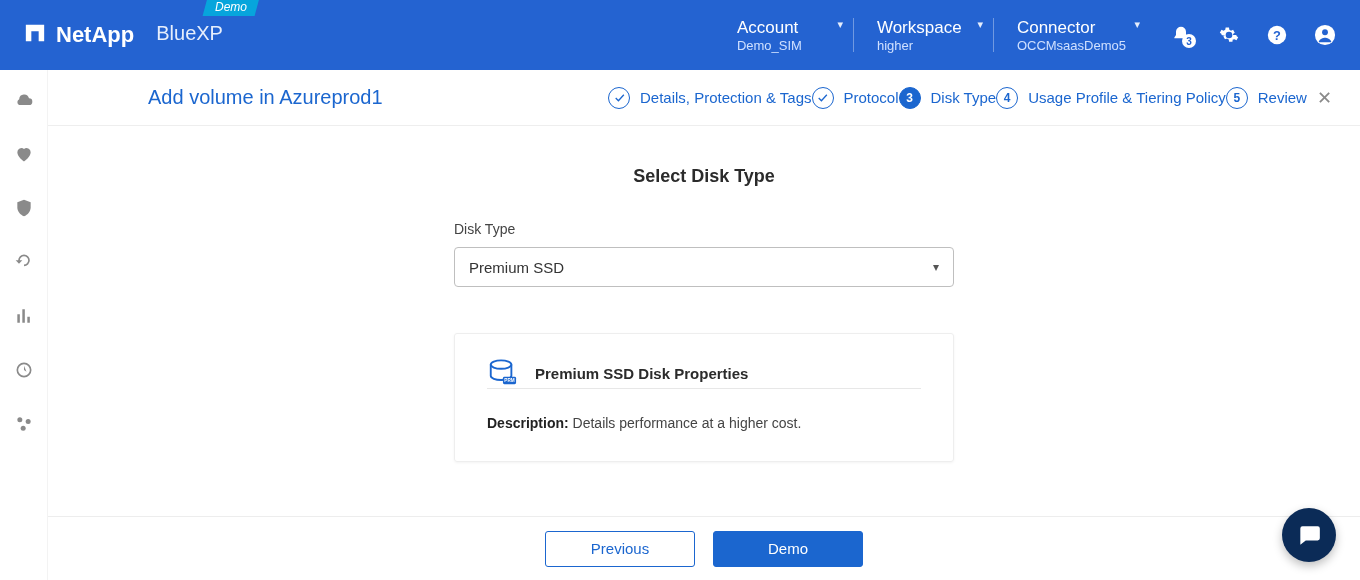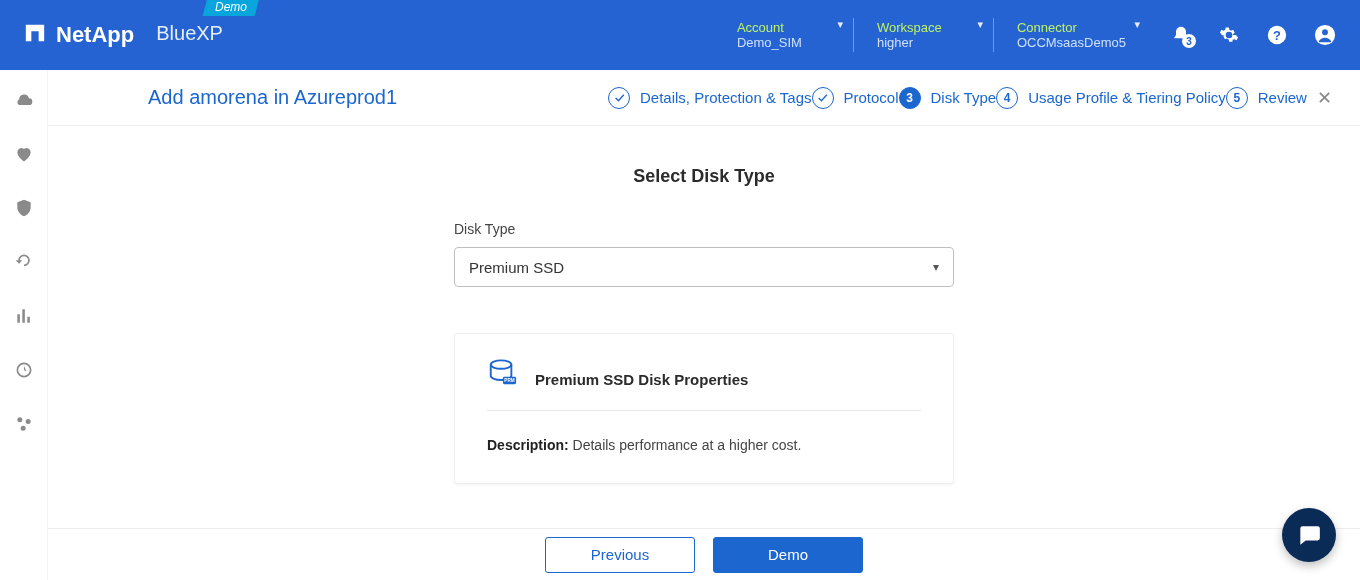--- a/index.html
+++ b/index.html
@@ -9,21 +9,21 @@
   .demo-tag{position:absolute;top:-2px;left:205px;background:#07a5dc;color:#fff;font-size:12px;padding:2px 10px;font-style:italic;transform:skewX(-15deg)}
   .demo-tag span{display:inline-block;transform:skewX(15deg)}
   .logo-block{display:flex;align-items:flex-start;font-weight:600}
   .logo-icon{width:22px;height:22px;margin-right:10px}
   .logo-text{font-size:22px;font-weight:700;margin-right:22px}
   .product{font-size:20px;font-weight:400;color:#e6eefc}
   .spacer{flex:1}
   .selectors{display:flex;align-items:stretch;height:100%}
   .sel{display:flex;flex-direction:column;justify-content:center;padding:0 24px;position:relative;min-width:140px}
   .sel+.sel::before{content:"";position:absolute;left:0;top:18px;bottom:18px;width:1px;background:rgba(255,255,255,0.35)}
-  .sel-label{font-size:13px;color:#bef264}
+  .sel-label{font-size:17px;color:#ffffff}
   .sel-value{font-size:13px;color:#cfe0ff}
   .sel-caret{position:absolute;right:10px;top:18px;font-size:11px;color:#e6eefc}
   .header-icons{display:flex;align-items:center;gap:26px;margin-left:20px}
   .hicon{width:22px;height:22px;display:flex;align-items:center;justify-content:center;color:#fff;cursor:pointer}
   .bell-badge{position:relative}
   .bell-badge .badge{position:absolute;right:-4px;bottom:-2px;background:#fff;color:#2463d1;border-radius:50%;width:14px;height:14px;font-size:10px;display:flex;align-items:center;justify-content:center;font-weight:600}
   
   .rail{position:absolute;top:70px;left:0;bottom:0;width:48px;background:#fff;border-right:1px solid #f3f3f3;display:flex;flex-direction:column;align-items:center;padding-top:20px;gap:34px}
   .rail-icon{width:20px;height:20px;color:#8a8a8a;cursor:pointer}
   
@@ -37,27 +37,27 @@
   .step .label{color:#1b66cf}
   .close-x{margin-left:10px;color:#8a8a8a;cursor:pointer;font-size:18px}
   
   .content{position:absolute;left:48px;right:0;top:126px;bottom:56px;overflow:auto;padding-top:40px;display:flex;flex-direction:column;align-items:center}
   .section-title{font-size:18px;font-weight:700;color:#2b2b2b;margin-bottom:34px}
   .form-block{width:500px}
   .field-label{font-size:14px;color:#444;margin-bottom:10px}
   .select{height:40px;border:1px solid #bfbfbf;border-radius:4px;display:flex;align-items:center;padding:0 14px;justify-content:space-between;color:#333;font-size:15px;cursor:pointer;background:#fff}
   .select .caret{font-size:12px;color:#555}
   .card{margin-top:46px;width:500px;border:1px solid #eee;border-radius:3px;padding:24px 32px 30px;box-shadow:0 1px 3px rgba(0,0,0,0.05)}
-  .card-head{display:flex;align-items:flex-end;gap:18px;padding-bottom:22px;border-bottom:1px solid #e7e7e7}
+  .card-head{display:flex;align-items:center;gap:18px;border-bottom:1px solid #e7e7e7}
   .card-icon{width:30px;height:30px}
   .card-title{font-size:15px;font-weight:600;color:#2b2b2b}
   .card-body{padding-top:26px;font-size:14px;color:#444}
   .card-body strong{font-weight:600;color:#222}
   
-  .footer{position:absolute;left:48px;right:0;bottom:0;height:52px;background:#fff;border-top:1px solid #ededed;display:flex;align-items:center;justify-content:center;gap:18px}
+  .footer{position:absolute;left:48px;right:0;bottom:0;height:64px;background:#fff;border-top:1px solid #ededed;display:flex;align-items:center;justify-content:center;gap:18px}
   .btn{width:150px;height:36px;border-radius:3px;font-size:15px;font-weight:500;display:flex;align-items:center;justify-content:center;cursor:pointer}
   .btn-secondary{border:1.4px solid #1b66cf;color:#1b66cf;background:#fff}
   .btn-primary{background:#1b66cf;color:#fff;border:1.4px solid #1b66cf}
   
   .fab{position:absolute;right:24px;bottom:18px;width:54px;height:54px;border-radius:50%;background:#0b2b57;display:flex;align-items:center;justify-content:center;cursor:pointer;box-shadow:0 4px 10px rgba(0,0,0,0.25)}
   .fab svg{width:26px;height:26px;fill:#fff}
 </style>
 </head>
 <body>
 
@@ -141,21 +141,21 @@
       <path fill="currentColor" d="M12 7v5l3 2"></path>
     </svg>
   <svg class="rail-icon" viewBox="0 0 24 24">
       <circle cx="7" cy="7" r="3" fill="currentColor"></circle>
       <circle cx="17" cy="9" r="3" fill="currentColor"></circle>
       <circle cx="11" cy="17" r="3" fill="currentColor"></circle>
     </svg>
 </div>
 
 <div class="wizard-bar">
-  <div class="wiz-title">Add amorena in Azureprod1</div>
+  <div class="wiz-title">Add volume in Azureprod1</div>
   <div class="steps">
     <div class="step done">
       <span class="circle">
           <svg viewBox="0 0 24 24">
             <polyline points="5 13 10 18 20 7"></polyline>
           </svg>
         </span>
       <span class="label">Details, Protection &amp; Tags</span>
     </div>
     <div class="step done">

